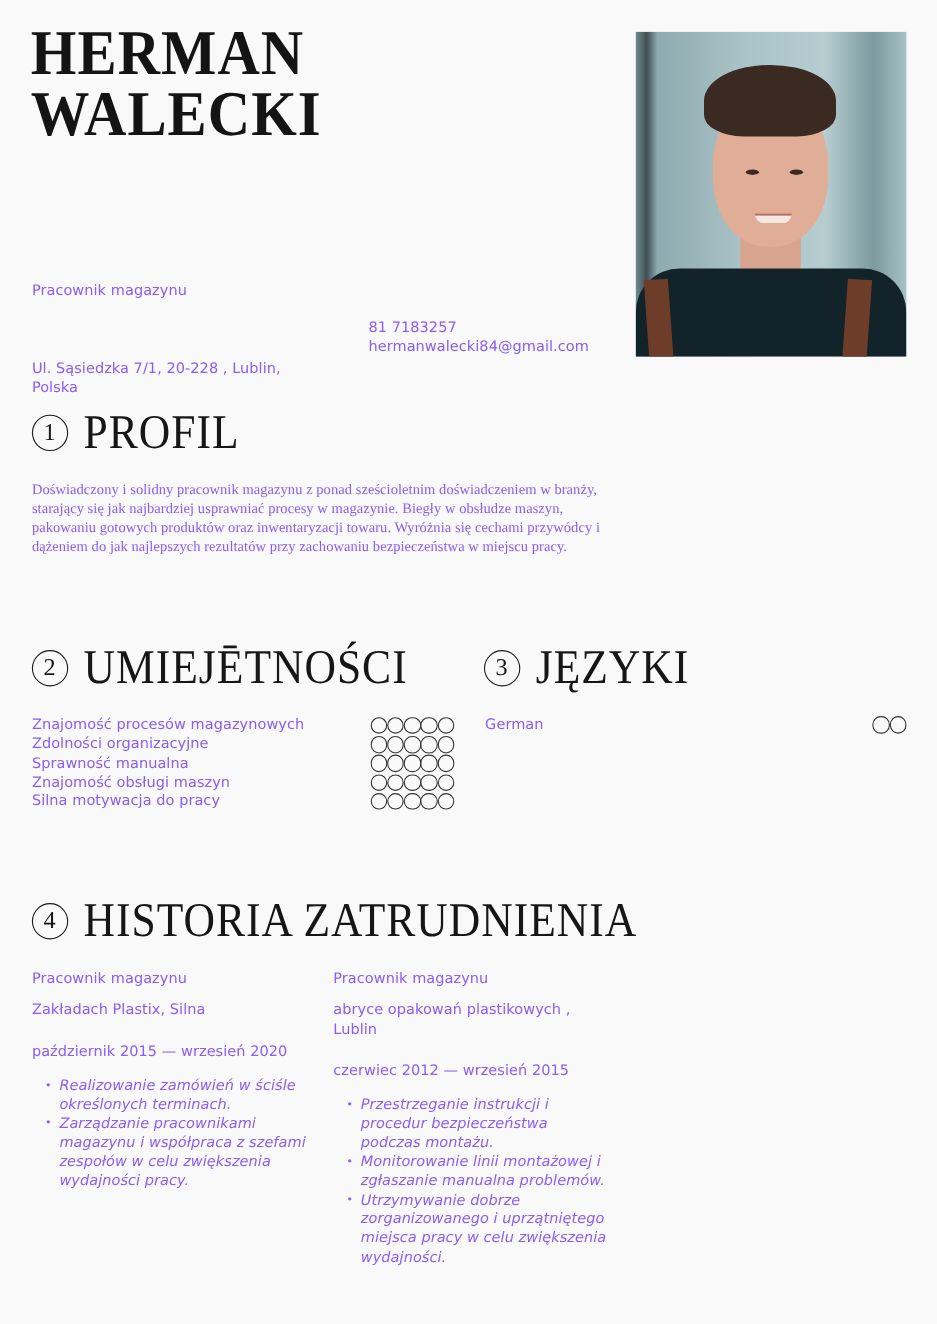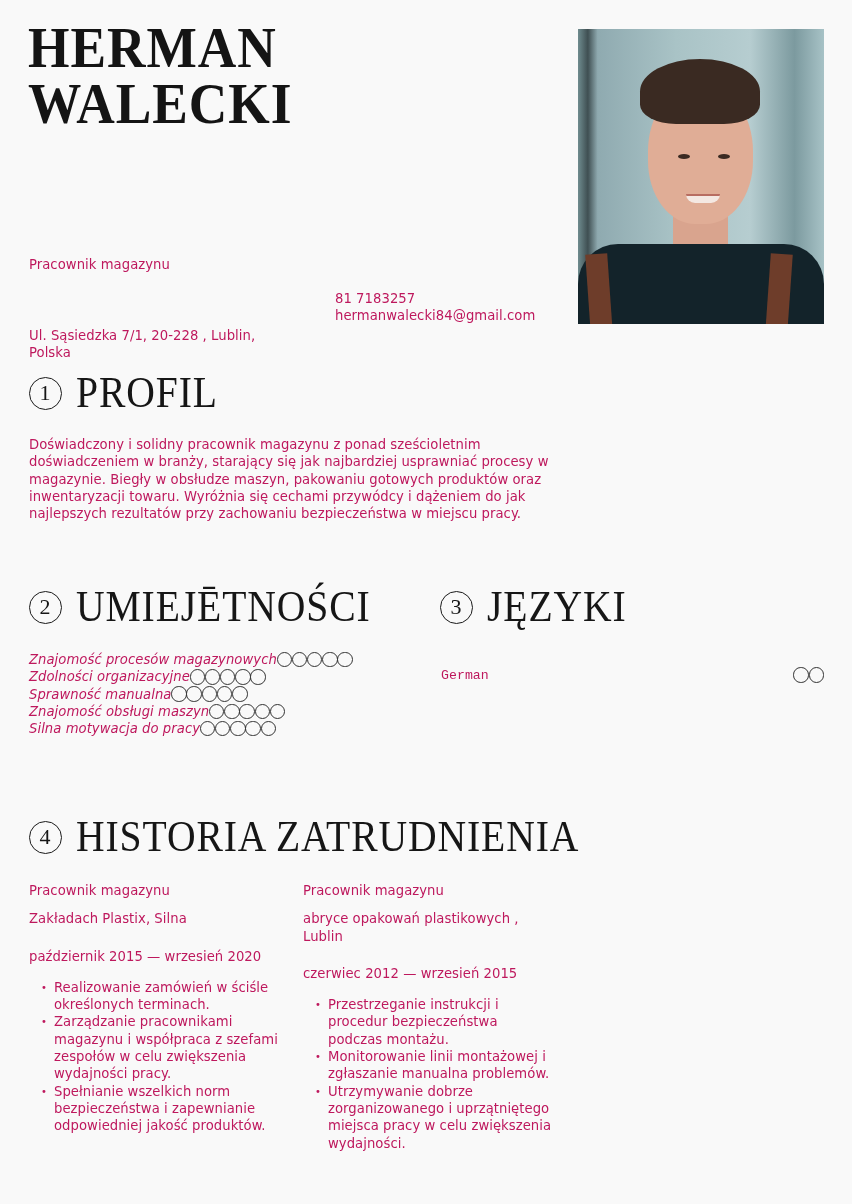--- a/index.html
+++ b/index.html
@@ -4,21 +4,21 @@
   <style>
     * { margin: 0; padding: 0; box-sizing: border-box; }
     html, body {
       width: 852px; height: 1204px;
       background: #f9f9f9;
       color: #2b2b2b;
       font-family: "Liberation Sans", sans-serif;
       overflow: hidden;
     }
     .page { position: relative; width: 852px; height: 900px; }
-    .sans { font-family: "DejaVu Sans", sans-serif; font-size: 13.2px; line-height: 17.3px; color: #be185d; letter-spacing: 0.05px; }
+    .sans { font-family: "DejaVu Sans", sans-serif; font-size: 13.2px; line-height: 17.3px; color: #8b5cf6; letter-spacing: 0.05px; }
 
     .name {
       position: absolute; left: 28px; top: 20px;
       font-family: "Liberation Serif", "DejaVu Serif", serif;
       font-size: 58px; line-height: 56px; letter-spacing: 1px;
       color: #141414; transform: scaleX(0.92); transform-origin: left top;
     }
     .name span { display: block; }
 
     .photo {
@@ -55,36 +55,36 @@
       font-family: "Liberation Serif", "DejaVu Serif", serif;
       font-size: 44px; line-height: 44px; color: #161616; letter-spacing: 1px;
     }
     .section-head .num {
       display: inline-flex; align-items: center; justify-content: center;
       width: 33px; height: 33px; border: 1.4px solid #1a1a1a; border-radius: 50%;
       font-size: 22px; line-height: 1; margin-right: 14px;
     }
     .section-head .title { transform: scaleX(0.9); transform-origin: left center; display: inline-block; }
 
-    .profile-text { position: absolute; left: 29px; top: 436px; width: 525px; }
+    .profile-text { position: absolute; left: 29px; top: 436px; width: 525px; font-family: Liberation Serif, serif; }
 
     .skills { position: absolute; left: 29px; top: 651px; width: 384px; }
-    .skill-row { display: flex; align-items: flex-end; font-style: italic; }
+    .skill-row { display: flex; justify-content: space-between; align-items: flex-end; }
     .dots { display: flex; gap: 0px; padding-bottom: 1px; }
     .dot { width: 15.5px; height: 15.5px; border: 1.3px solid #333; border-radius: 50%; margin-left: -0.3px; }
 
-    .langs { position: absolute; left: 441px; top: 667px; width: 383px; font-family: Liberation Mono, monospace; }
+    .langs { position: absolute; left: 441px; top: 651px; width: 383px; }
     .lang-row { display: flex; justify-content: space-between; align-items: center; }
 
     .job { position: absolute; top: 882px; width: 250px; }
     .job p { margin: 0; }
     .job .gap1 { height: 11px; }
     .job .gap2 { height: 20px; }
     .job ul { list-style: none; margin-top: 14px; }
-    .job li { position: relative; padding-left: 25px; }
+    .job li { position: relative; padding-left: 25px; font-style: italic; }
     .job li::before { content: "•"; position: absolute; left: 12px; top: 0; font-size: 10px; }
   </style>
 </head>
 <body>
 
 <div class="page">
 
   <h1 class="name">
     <span>HERMAN</span>
     <span>WALECKI</span>
@@ -198,21 +198,20 @@
 
   <div class="job sans" style="left:29px;">
     <p>Pracownik magazynu</p>
     <div class="gap1"></div>
     <p>Zakładach Plastix, Silna</p>
     <div class="gap2"></div>
     <p>październik 2015 — wrzesień 2020</p>
     <ul>
       <li>Realizowanie zamówień w ściśle określonych terminach.</li>
       <li>Zarządzanie pracownikami magazynu i współpraca z szefami zespołów w celu zwiększenia wydajności pracy.</li>
-      <li>Spełnianie wszelkich norm bezpieczeństwa i zapewnianie odpowiedniej jakość produktów.</li>
     </ul>
   </div>
 
   <div class="job sans" style="left:303px;">
     <p>Pracownik magazynu</p>
     <div class="gap1"></div>
     <p style="width:240px">abryce opakowań plastikowych , Lublin</p>
     <div class="gap2"></div>
     <p>czerwiec 2012 — wrzesień 2015</p>
     <ul>

